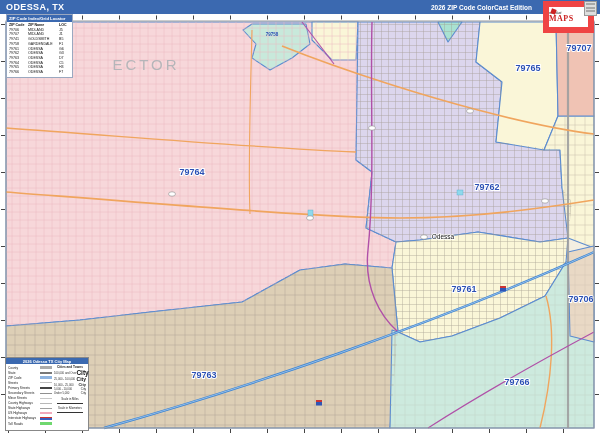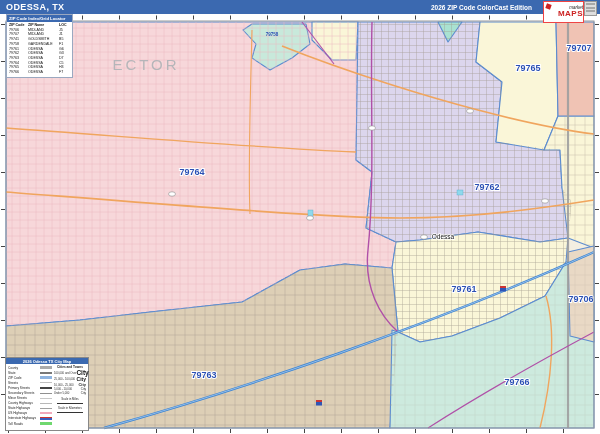--- a/index.html
+++ b/index.html
@@ -9,22 +9,22 @@
 
   
   .titlebar{position:absolute;left:0;top:0;width:600px;height:14px;background:#3b69b0;
     display:flex;align-items:center;justify-content:space-between;box-sizing:border-box;
     padding:0 6px;z-index:4;}
   .title{color:#fff;font-size:9px;font-weight:bold;letter-spacing:.4px;}
   .edition{color:#fff;font-size:6.5px;font-weight:bold;margin-right:62px;}
 
   
   .brand{position:absolute;left:543px;top:1px;width:39px;height:20px;background:#fff;
-    border:1px solid #ef4444;z-index:5;display:flex;flex-direction:column;align-items:flex-end;
-    justify-content:center;line-height:1;}
+    border:6px solid #ef4444;z-index:5;display:flex;flex-direction:column;align-items:flex-start;
+    justify-content:center;line-height:1;font-family:Liberation Serif, serif;}
   .brand .flag{position:absolute;left:2px;top:2px;width:5px;height:5px;background:#cc2222;
     transform:rotate(20deg);}
   .brand-top{font-size:4.5px;font-style:italic;color:#222;}
   .brand-name{font-size:8px;font-weight:900;color:#cc2222;letter-spacing:.5px;}
   .stamp{position:absolute;left:584px;top:1px;width:13px;height:15px;background:#dedede;
     border:1px solid #999;z-index:5;box-sizing:border-box;padding:1px;}
   .stamp .bar{height:2px;background:#a8a8a8;margin-bottom:1.5px;}
 
   
   .zipbox{position:absolute;left:6px;top:14px;width:67px;background:#fff;

